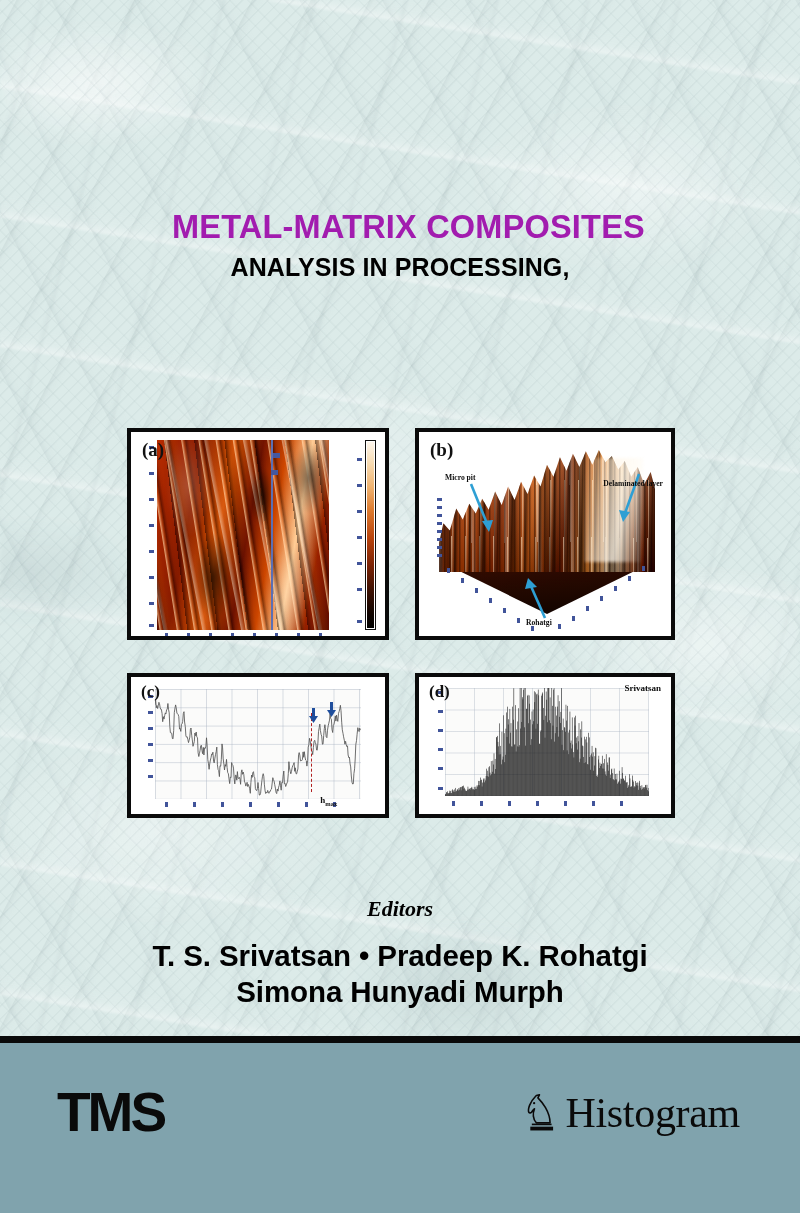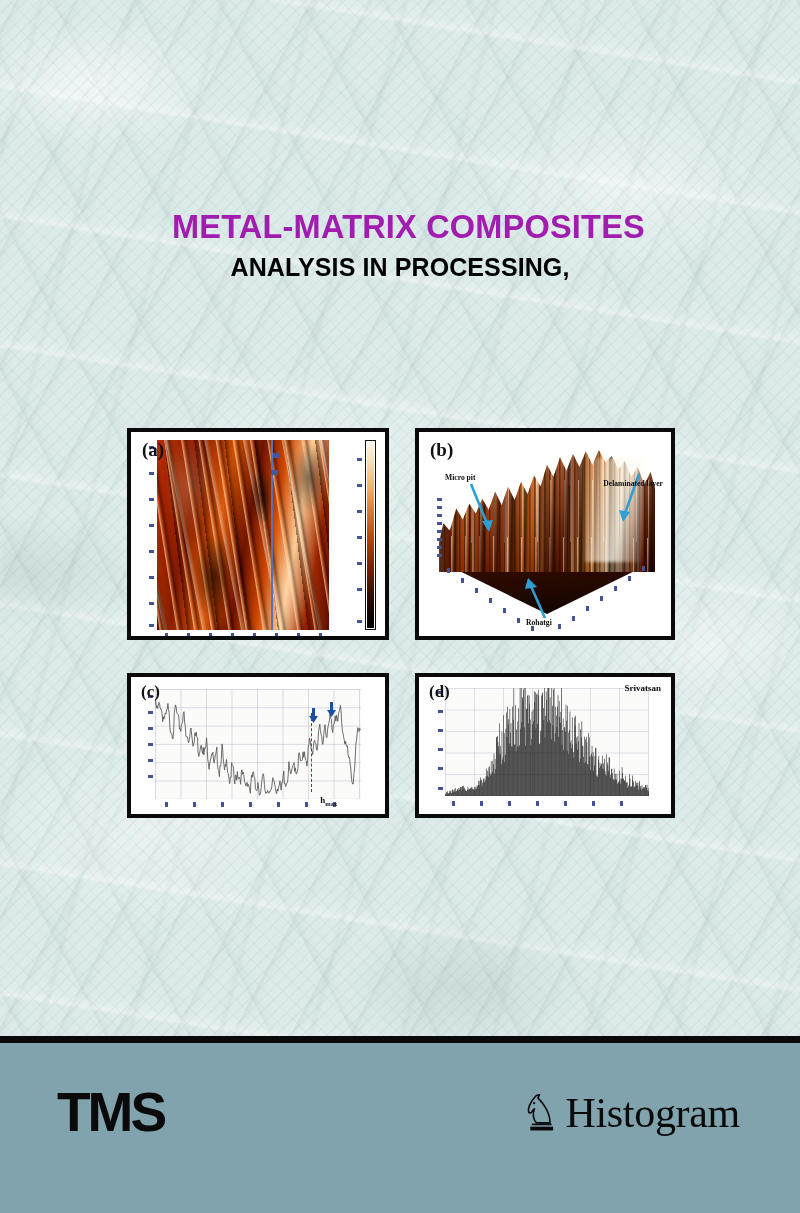--- a/index.html
+++ b/index.html
@@ -840,20 +840,25 @@
       <div class="ax-tick h" style="left:33px;  top:124px;"></div>
       <div class="ax-tick h" style="left:61px;  top:124px;"></div>
       <div class="ax-tick h" style="left:89px;  top:124px;"></div>
       <div class="ax-tick h" style="left:117px; top:124px;"></div>
       <div class="ax-tick h" style="left:145px; top:124px;"></div>
       <div class="ax-tick h" style="left:173px; top:124px;"></div>
       <div class="ax-tick h" style="left:201px; top:124px;"></div>
     </div>
   </div>
 
+  <div id="editors">
+    <div class="ed-word">Editors</div>
+    <div class="ed-line1">T. S. Srivatsan • Pradeep K. Rohatgi</div>
+    <div class="ed-line2">Simona Hunyadi Murph</div>
+  </div>
 
   <div id="rule"></div>
   <div id="footer"></div>
 
   <svg id="tms-logo" viewBox="0 0 130 58">
     <text x="0" y="47" font-family="Liberation Sans, sans-serif" font-size="55" font-weight="bold" fill="#0a0a0a" letter-spacing="-3">TMS</text>
   </svg>
 
   <div id="springer-logo">
     <svg width="40" height="52" viewBox="0 0 40 52">

